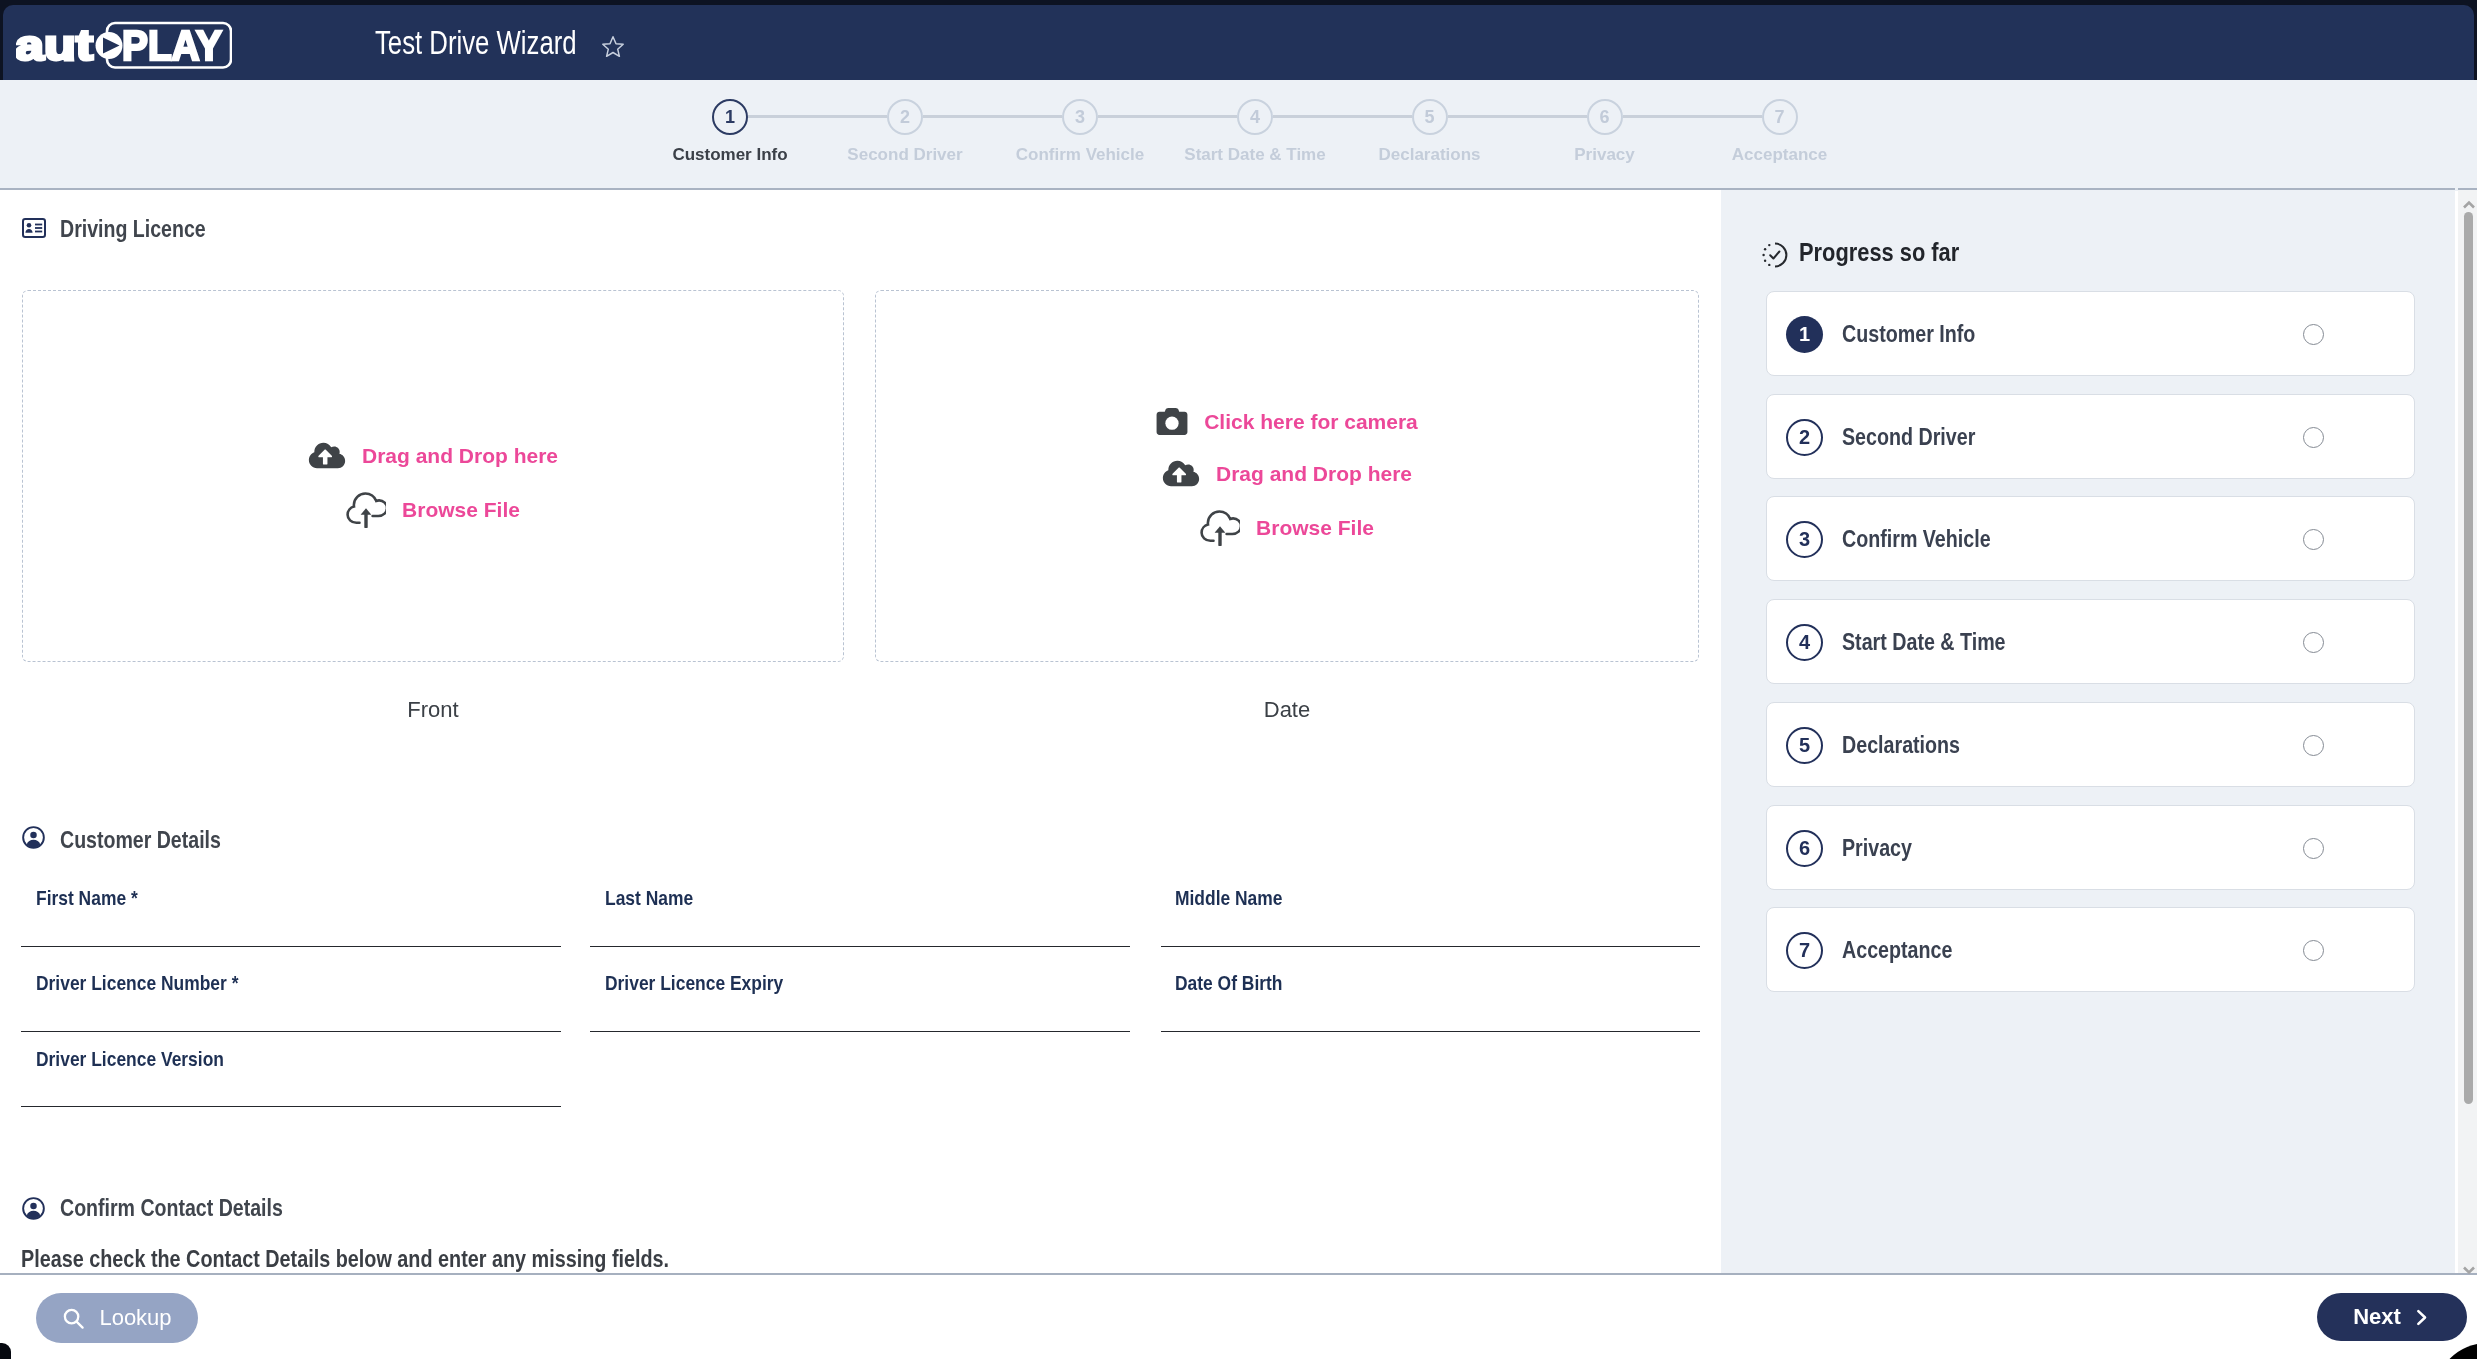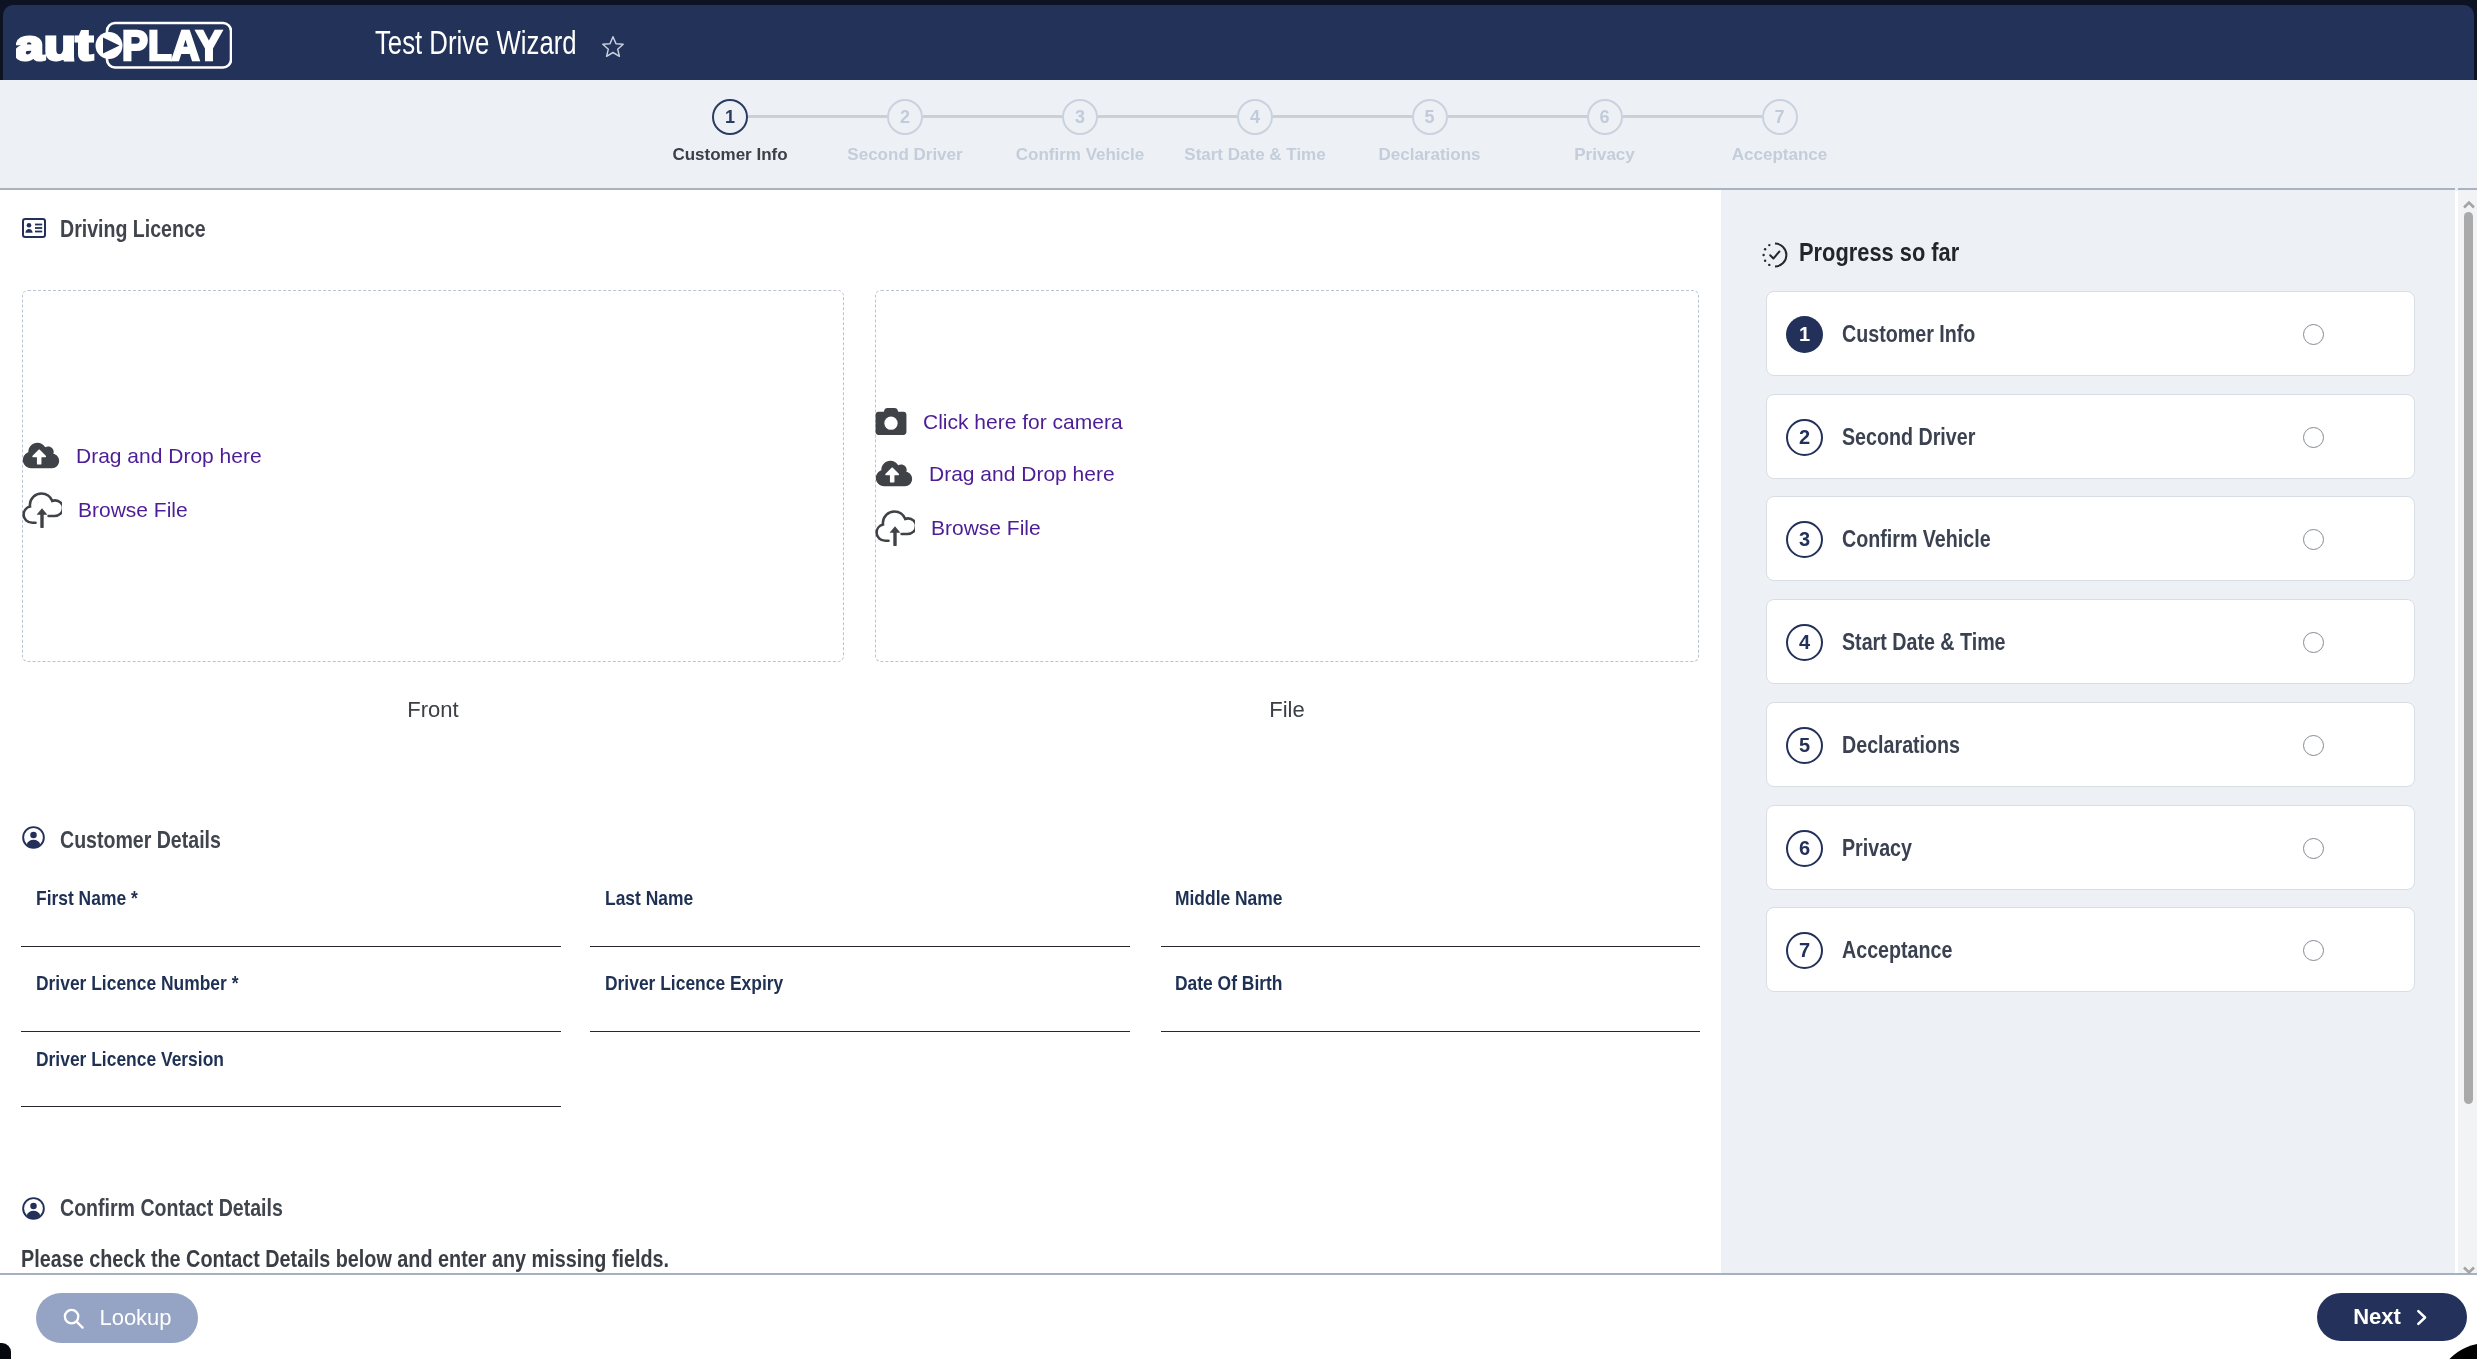--- a/index.html
+++ b/index.html
@@ -25,21 +25,21 @@
 #sidebar { top:188px; left:1721px; width:734px; height:1086px; background:#edf1f6; border-top:2px solid #a9b3c2; }
 #scrollcol { top:188px; left:2458px; width:19px; height:1086px; background:#f2f3f4; border-top:2px solid #a9b3c2; }
 #scrollthumb { left:2464px; top:212px; width:9px; height:892px; background:#aaaaaa; border-radius:4.5px; }
 #bottombar { left:0; top:1273px; width:2477px; height:86px; background:#fff; border-top:2px solid #a6b0bf; }
 
 
 .h1 { font-size:24px; font-weight:bold; color:#40454d; transform:scaleX(0.815); transform-origin:0 0; white-space:nowrap; }
 
 
 .zone { position:absolute; border:1px dashed #b9c3d2; border-radius:6px; background:#fff; }
-.zrow { position:absolute; display:flex; align-items:center; justify-content:flex-start; width:100%; color:#4c1d95; font-size:21px; }
+.zrow { position:absolute; display:flex; align-items:center; justify-content:center; width:100%; color:#ec4899; font-size:21px;font-weight:bold; }
 .zrow svg { margin-right:16px; }
 .capt { position:absolute; font-size:22px; color:#3b4046; text-align:center; }
 
 
 .flabel { position:absolute; font-size:21px; font-weight:bold; color:#1e3054; transform:scaleX(0.83); transform-origin:0 0; white-space:nowrap; }
 .fline { position:absolute; height:1.4px; background:#25282d; }
 
 
 #progress-title { left:1799px; top:237px; font-size:26px; font-weight:bold; color:#22252b; transform:scaleX(0.84); transform-origin:0 0; white-space:nowrap; }
 .card { position:absolute; left:1766px; width:649px; height:85px; background:#fff; border:1px solid #d9dee5; border-radius:8px; }
@@ -149,21 +149,21 @@
 <div class="zrow" style="left:875px; top:510px; width:824px;">
     <svg width="40" height="36" viewBox="0 0 40 36">
       <path d="M13.5 30.8 H10.4 C5.3 30.8 1.6 27 1.6 22.7 c0-3.9 2.7-7.2 6.4-8.1 -.1-.6-.1-1.2-.1-1.8 0-6.2 5.2-11.3 11.5-11.3 5 0 9.2 3.1 10.8 7.4 .9-.3 1.9-.5 2.9-.5 4.3 0 7.9 3.5 7.9 7.7 0 4.3-3.6 7.9-8.7 7.9 H26.6" fill="none" stroke="#3f4347" stroke-width="2.6" stroke-linecap="round"></path>
       <path d="M20 34.8 V21" stroke="#3f4347" stroke-width="3.4" stroke-linecap="round"></path>
       <polygon points="20,16.2 14.6,22.7 25.4,22.7" fill="#3f4347"></polygon>
     </svg>
     <span>Browse File</span>
   </div>
 
 <div class="capt" style="left:22px; top:697px; width:822px;">Front</div>
-<div class="capt" style="left:875px; top:697px; width:824px;">File</div>
+<div class="capt" style="left:875px; top:697px; width:824px;">Date</div>
 
 <div class="abs" id="cd-icon" style="left:22px; top:826px;">
 <svg width="23" height="23" viewBox="0 0 24 24">
   <circle cx="12" cy="12" r="10.8" fill="none" stroke="#22305a" stroke-width="2"></circle>
   <circle cx="12" cy="9.4" r="3.4" fill="#22305a"></circle>
   <path d="M4.9 19.2c1-3.4 3.9-4.9 7.1-4.9s6.1 1.5 7.1 4.9c-1.9 2-4.4 3.1-7.1 3.1s-5.2-1.1-7.1-3.1z" fill="#22305a"></path>
 </svg>
 </div>
 <div class="abs h1" style="left:60px; top:826px;">Customer Details</div>
 

